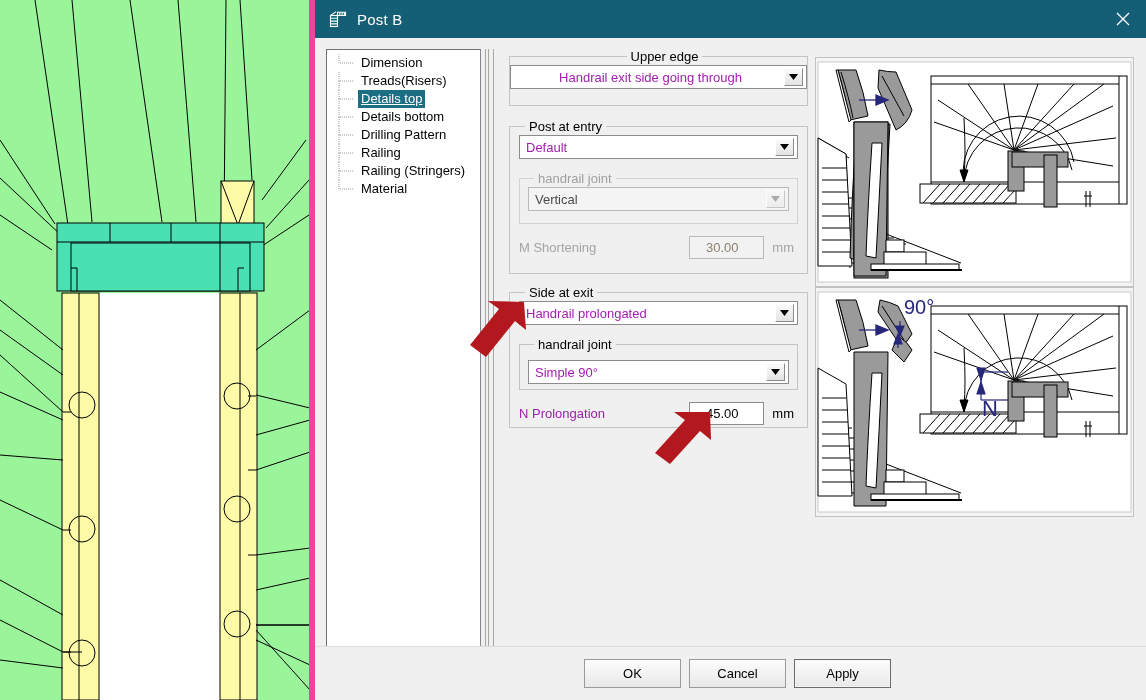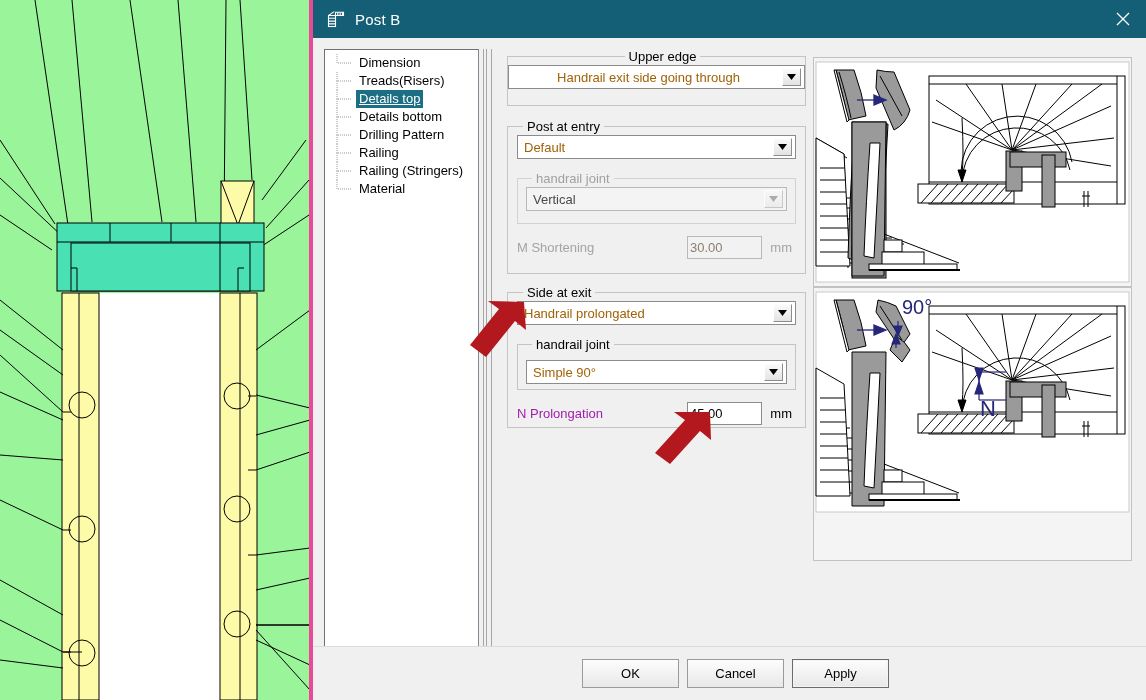--- a/index.html
+++ b/index.html
@@ -10,21 +10,21 @@
   }
 
   
   #cad-canvas{position:absolute;left:0;top:0;width:310px;height:700px;overflow:hidden;background:#ffffff;}
   #cad-canvas svg{display:block;}
 
   
   #dialog{
     position:absolute;left:309px;top:0;width:837px;height:700px;
     background:#f0f0f0;
-    border-left:4px solid #ec4899;
+    border-left:6px solid #ec4899;
     box-sizing:border-box;
   }
   #titlebar{
     position:absolute;left:0;top:0;right:0;height:38px;
     background:#155f76;
     display:flex;align-items:center;
   }
   #title-icon{width:20px;height:20px;margin-left:13px;margin-right:9px;flex:none;}
   #title-text{color:#ffffff;font-size:15px;letter-spacing:.2px;}
   #close-btn{
@@ -70,39 +70,39 @@
   fieldset.grp > legend{
     font-size:13px;color:#000;padding:0 4px;margin-left:6px;
   }
   fieldset.grp.disabled > legend{color:#a0a0a0;}
 
   .combo{
     position:relative;height:24px;background:#ffffff;
     border:1px solid #8c8c8c;box-sizing:border-box;
     display:flex;align-items:center;
   }
-  .combo .val{font-size:13px;color:#a16207;padding-left:6px;flex:1;white-space:nowrap;overflow:hidden;}
+  .combo .val{font-size:13px;color:#a21caf;padding-left:6px;flex:1;white-space:nowrap;overflow:hidden;}
   .combo .arrowbox{
     width:19px;height:18px;margin-right:3px;flex:none;
     background:linear-gradient(#fbfbfb,#e3e3e3);
     border:1px solid #8c8c8c;border-top-color:#ffffff;border-left-color:#ffffff;
     box-sizing:border-box;display:flex;align-items:center;justify-content:center;
   }
   .combo .arrowbox svg{display:block;}
   .combo.disabled{background:#f4f4f4;border-color:#b9b9b9;}
   .combo.disabled .val{color:#4a4a4a;}
   .combo.disabled .arrowbox{background:linear-gradient(#f6f6f6,#ececec);border-color:#c6c6c6;border-top-color:#fdfdfd;border-left-color:#fdfdfd;}
 
   .numrow{display:flex;align-items:center;height:24px;}
   .numrow .nlabel{font-size:13px;color:#a21caf;flex:1;}
   .numrow.disabled .nlabel{color:#a4a4a4;}
   .numrow .nbox{
     width:75px;height:23px;background:#ffffff;border:1px solid #8c8c8c;
     box-sizing:border-box;display:flex;align-items:center;
-    font-size:13px;color:#000;padding-left:2px;
+    font-size:13px;color:#000;padding-left:16px;
   }
   .numrow.disabled .nbox{background:#f2f2f2;border-color:#b9b9b9;color:#8a7f6f;}
   .numrow .nunit{width:30px;text-align:right;font-size:13px;color:#000;padding-right:4px;}
   .numrow.disabled .nunit{color:#a4a4a4;}
 
   
   .illus{
     position:absolute;background:#f4f4f4;
     border:1px solid #c2c2c2;box-sizing:border-box;overflow:hidden;
   }
@@ -458,21 +458,21 @@
           <path d="M270 133 L270 149 M274 133 L274 149"></path>
           <path d="M268 138 L276 138"></path>
         </g>
 
         <rect x="192" y="93" width="16" height="40" fill="#9a9a9a" stroke="#000" stroke-width="1"></rect>
         <rect x="196" y="94" width="56" height="15" fill="#9a9a9a" stroke="#000" stroke-width="1"></rect>
         <rect x="228" y="97" width="13" height="52" fill="#9a9a9a" stroke="#000" stroke-width="1"></rect>
       </svg>
     </div>
 
-    <div class="illus" style="left:500px;top:249px;width:319px;height:274px;">
+    <div class="illus" style="left:500px;top:249px;width:319px;height:230px;">
       <svg width="317" height="228" viewBox="0 0 317 228">
         <rect x="0" y="0" width="317" height="228" fill="#f4f4f4"></rect>
         <rect x="2" y="4" width="313" height="220" fill="#ffffff" stroke="#c9c9c9" stroke-width="1"></rect>
 
         <g stroke="#000" stroke-width="1" fill="none">
           <path d="M2 140 L36 140 M2 150 L40 150 M2 161 L44 161 M2 172 L48 172
                    M2 183 L52 183 M2 194 L56 194 M2 205 L60 205"></path>
         </g>
         <path d="M2 80 L30 96 L36 208 L2 208 Z" fill="#ffffff" stroke="#000" stroke-width="1"></path>
         <g stroke="#000" stroke-width="1" fill="none">

